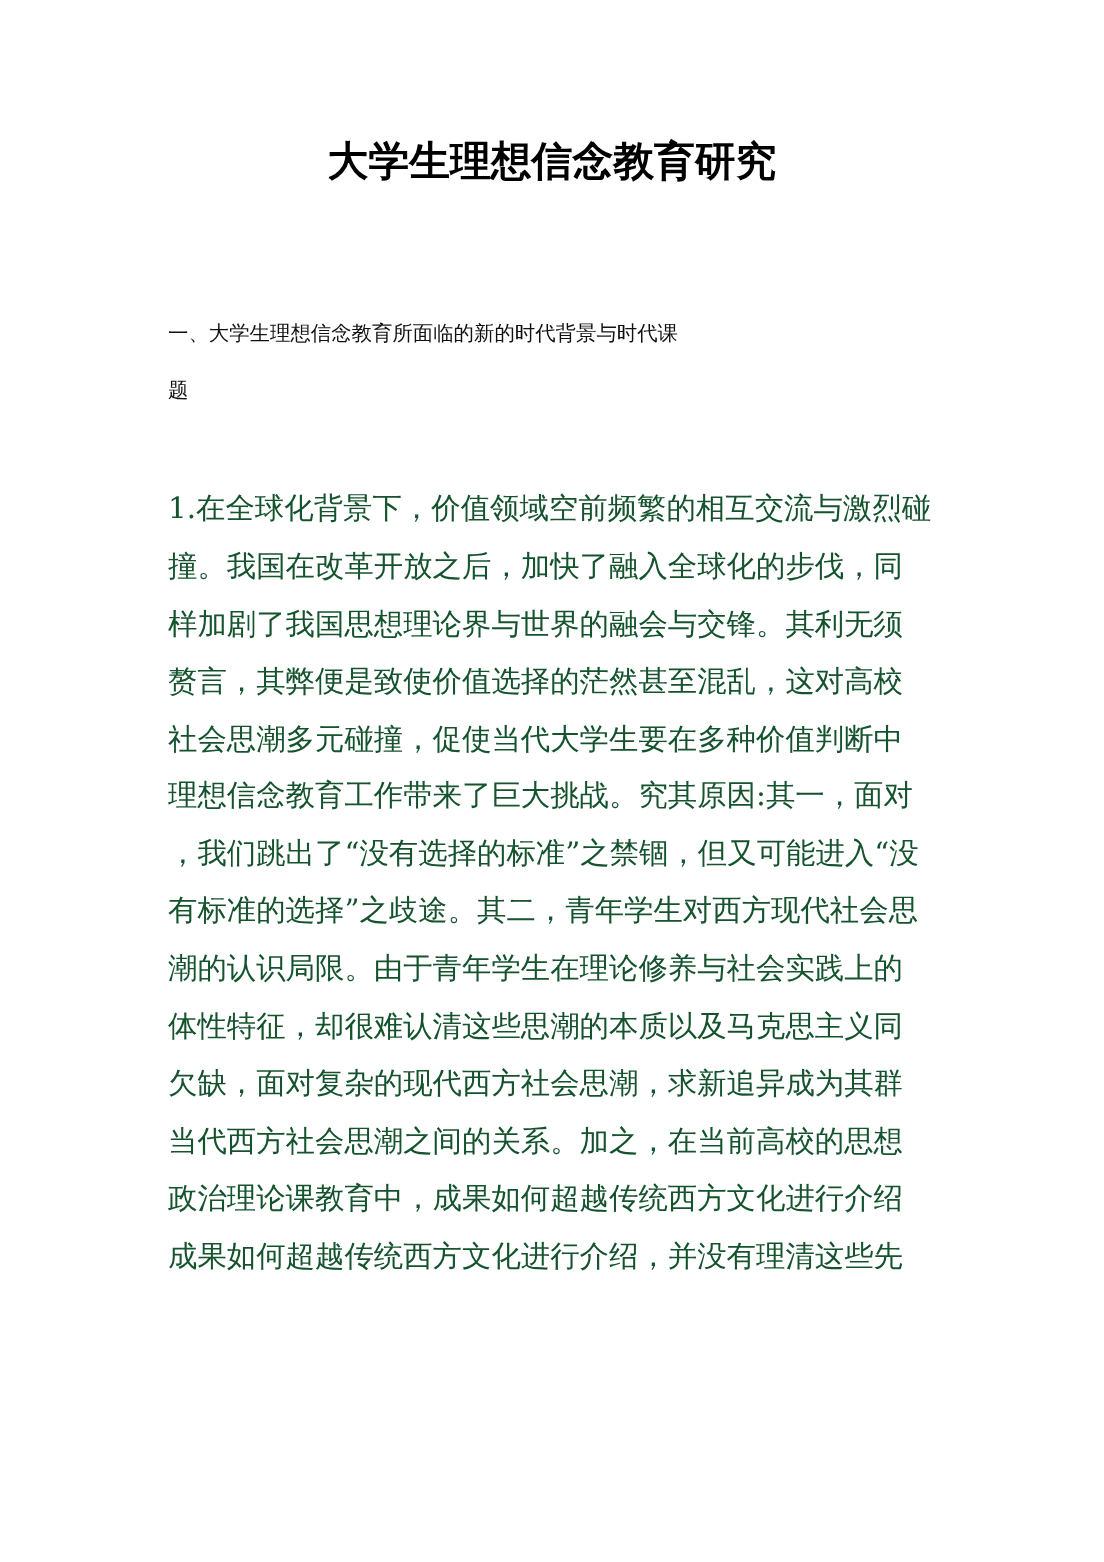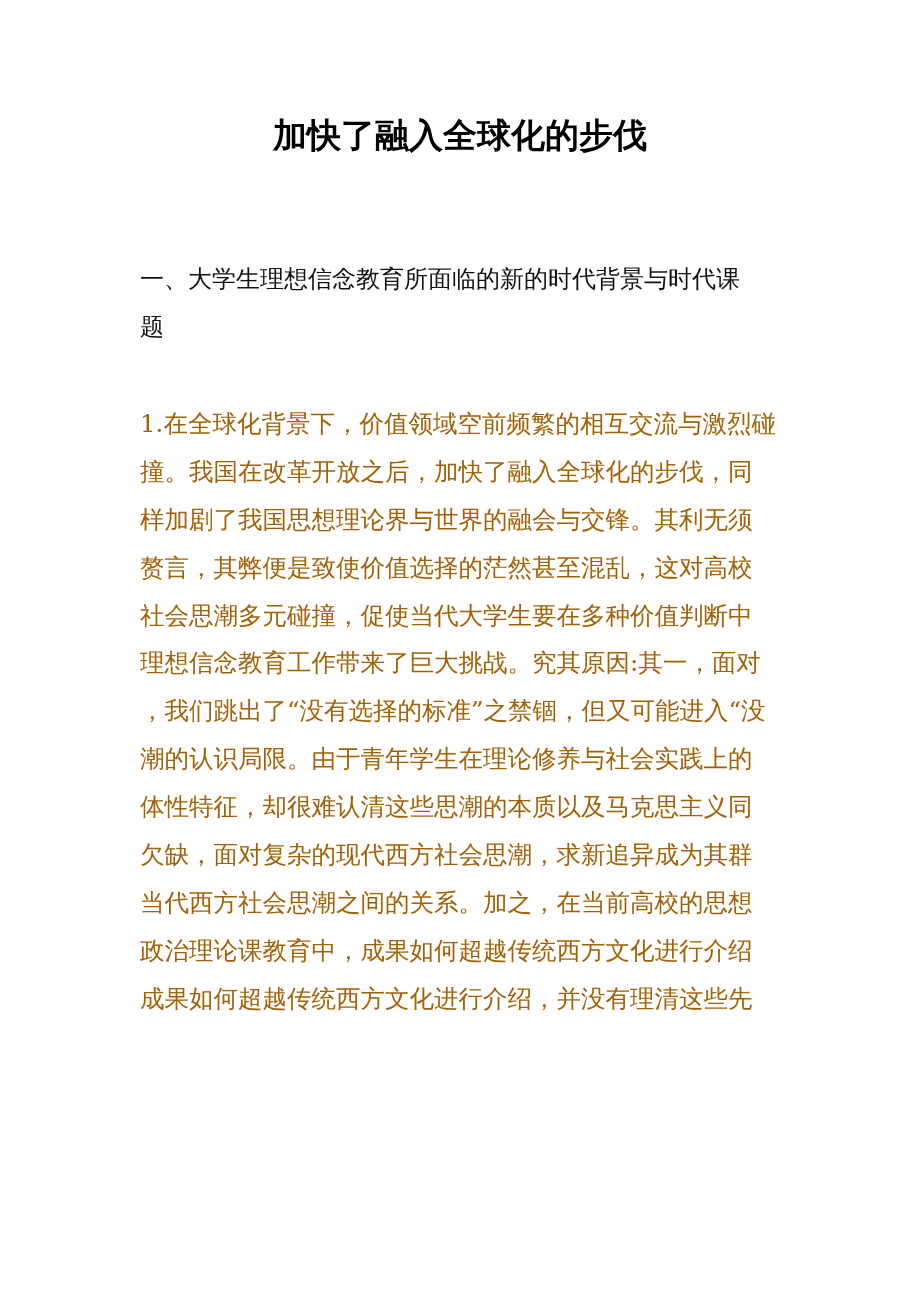--- a/index.html
+++ b/index.html
@@ -33,67 +33,69 @@
       font-weight: bold;
       letter-spacing: 0px;
       margin: 0;
       color: #000000;
     }
     .section-heading {
       position: absolute;
       left: 140px;
       top: 256px;
       width: 640px;
-      font-size: 24px;
+      font-size: 17px;
       line-height: 47.5px;
       margin: 0;
       font-weight: normal;
       color: #111111;
+      font-family: Liberation Mono, monospace;
     }
     .body-lines {
       position: absolute;
       left: 140px;
       top: 400px;
       width: 650px;
       margin: 0;
       padding: 0;
     }
     .line {
       display: block;
       white-space: nowrap;
       font-size: 24.5px;
       line-height: 47.9px;
       height: 47.9px;
-      color: #a16207;
+      color: #14532d;
     }
     .hline {
       display: block;
       white-space: nowrap;
     }
   </style>
 </head>
 <body>
 
 <div class="page">
 
-  <h1 class="title">加快了融入全球化的步伐</h1>
+  <h1 class="title">大学生理想信念教育研究</h1>
 
   <h2 class="section-heading">
     <span class="hline">一、大学生理想信念教育所面临的新的时代背景与时代课</span>
     <span class="hline">题</span>
   </h2>
 
   <div class="body-lines">
     <span class="line">1.在全球化背景下，价值领域空前频繁的相互交流与激烈碰</span>
     <span class="line">撞。我国在改革开放之后，加快了融入全球化的步伐，同</span>
     <span class="line">样加剧了我国思想理论界与世界的融会与交锋。其利无须</span>
     <span class="line">赘言，其弊便是致使价值选择的茫然甚至混乱，这对高校</span>
     <span class="line">社会思潮多元碰撞，促使当代大学生要在多种价值判断中</span>
     <span class="line">理想信念教育工作带来了巨大挑战。究其原因:其一，面对</span>
     <span class="line">，我们跳出了“没有选择的标准”之禁锢，但又可能进入“没</span>
+    <span class="line">有标准的选择”之歧途。其二，青年学生对西方现代社会思</span>
     <span class="line">潮的认识局限。由于青年学生在理论修养与社会实践上的</span>
     <span class="line">体性特征，却很难认清这些思潮的本质以及马克思主义同</span>
     <span class="line">欠缺，面对复杂的现代西方社会思潮，求新追异成为其群</span>
     <span class="line">当代西方社会思潮之间的关系。加之，在当前高校的思想</span>
     <span class="line">政治理论课教育中，成果如何超越传统西方文化进行介绍</span>
     <span class="line">成果如何超越传统西方文化进行介绍，并没有理清这些先</span>
   </div>
 
 </div>
 

